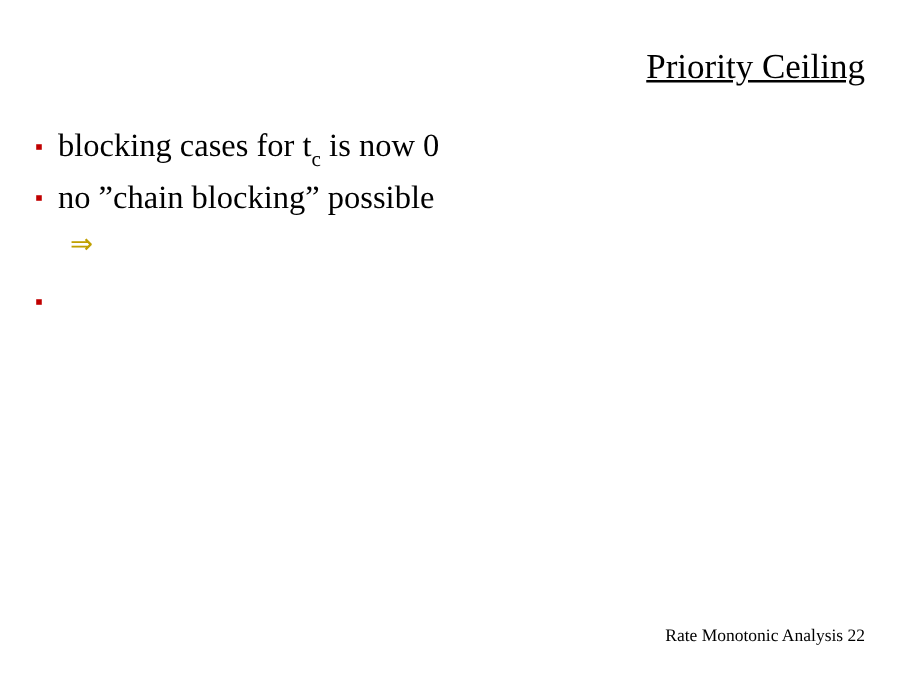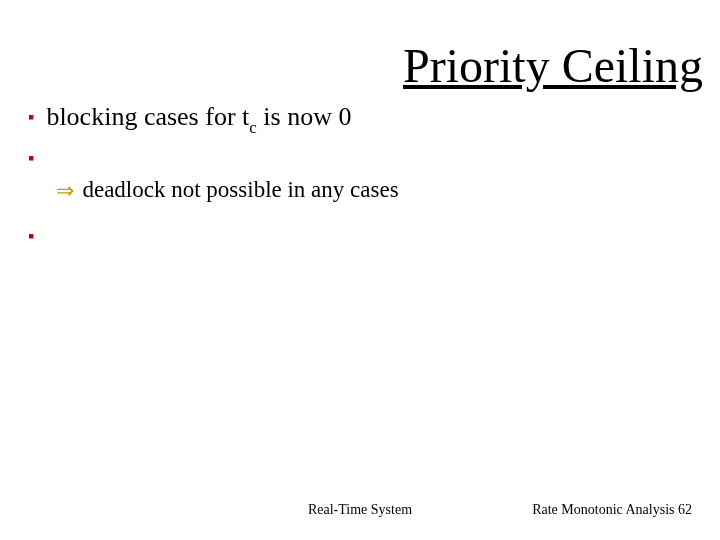--- a/index.html
+++ b/index.html
@@ -15,22 +15,22 @@
   }
   .slide {
     width: 720px;
     height: 540px;
     position: relative;
     box-sizing: border-box;
   }
   .title {
     position: absolute;
     top: 38px;
-    right: 17px;
-    font-size: 48px;
+    right: 28px;
+    font-size: 28px;
     text-decoration: underline;
     text-align: right;
   }
   .content {
     position: absolute;
     top: 100px;
     left: 28px;
     right: 28px;
   }
   .bullet {
@@ -99,31 +99,30 @@
 
     <div class="bullet">
       <span class="marker">▪</span>
       <span>
         <span>blocking cases for </span><span class="tau">t</span><span class="tau-sub">c</span><span> is now 0</span>
       </span>
     </div>
 
     <div class="bullet">
       <span class="marker">▪</span>
+      <span>no ”chain blocking” possible</span>
     </div>
 
     <div class="subbullet">
       <span class="marker">⇒</span>
-      <span>deadlock not possible in any cases</span>
     </div>
 
     <div class="bullet">
       <span class="marker">▪</span>
     </div>
 
   </div>
 
-  <div class="footer-center">Real-Time System</div>
   <div class="footer-right">
-    <span>Rate Monotonic Analysis </span><span>62</span>
+    <span>Rate Monotonic Analysis </span><span>22</span>
   </div>
 
 </div>
 
 </body></html>

